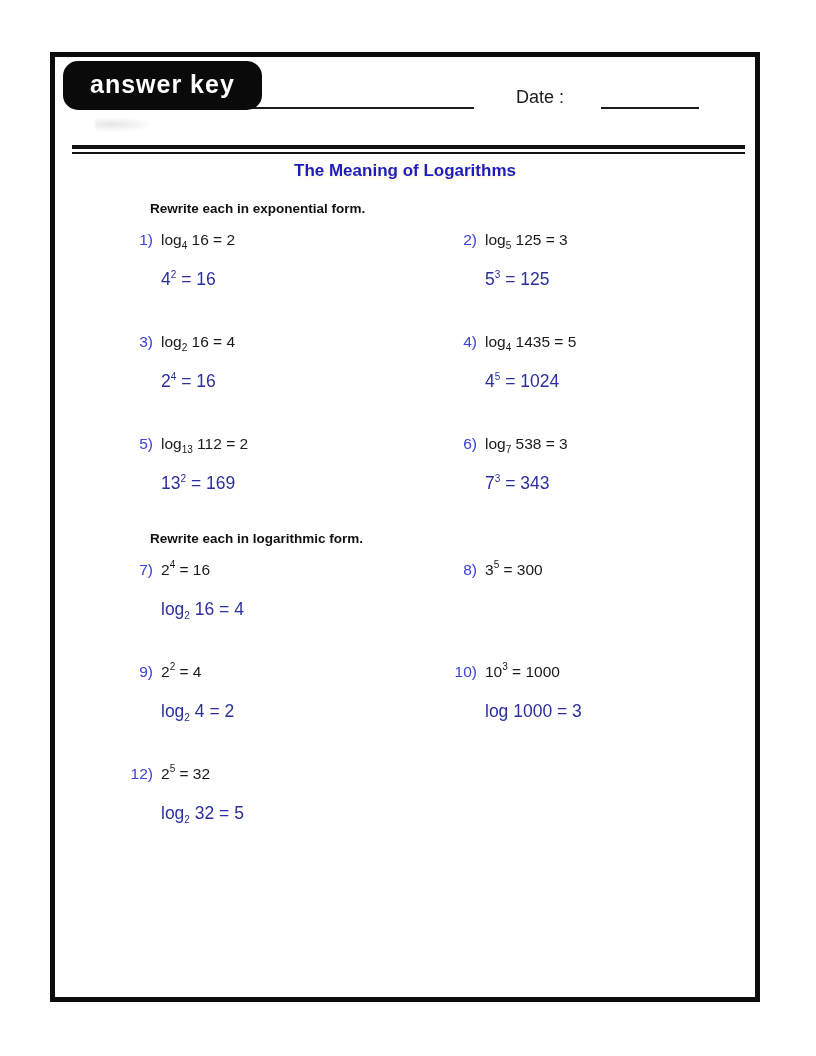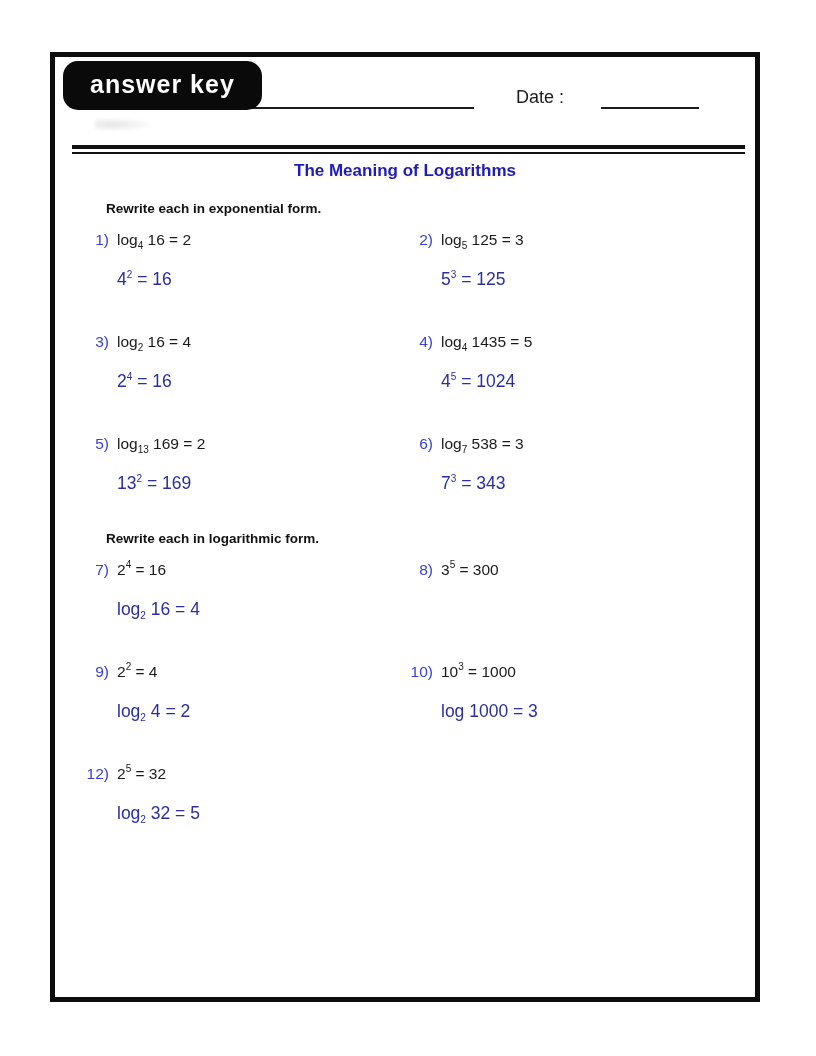--- a/index.html
+++ b/index.html
@@ -67,21 +67,21 @@
 
   .title {
     margin-top: 7px;
     text-align: center;
     font-size: 17px;
     font-weight: bold;
     color: #1c1cc0;
     text-shadow: 0 2px 3px rgba(255, 236, 170, 0.55);
   }
 
-  .content { padding: 20px 0 0 20px; }
+  .content { padding: 20px 0 0 64px; }
 
   .instruction {
     font-size: 13.5px;
     font-weight: bold;
     color: #111;
     margin: 0 0 15px 31px;
   }
   .instruction.second { margin-top: -6px; }
 
   .grid {
@@ -170,21 +170,21 @@
           <div class="q">
             <span class="num">4)</span>
             <span class="stmt"><span>log</span><sub>4</sub><span> 1435 = 5</span></span>
           </div>
           <div class="ans"><span>4</span><sup>5</sup><span> = 1024</span></div>
         </div>
 
         <div class="problem">
           <div class="q">
             <span class="num">5)</span>
-            <span class="stmt"><span>log</span><sub>13</sub><span> 169 = 2</span></span>
+            <span class="stmt"><span>log</span><sub>13</sub><span> 112 = 2</span></span>
           </div>
           <div class="ans"><span>13</span><sup>2</sup><span> = 169</span></div>
         </div>
 
         <div class="problem">
           <div class="q">
             <span class="num">6)</span>
             <span class="stmt"><span>log</span><sub>7</sub><span> 538 = 3</span></span>
           </div>
           <div class="ans"><span>7</span><sup>3</sup><span> = 343</span></div>

